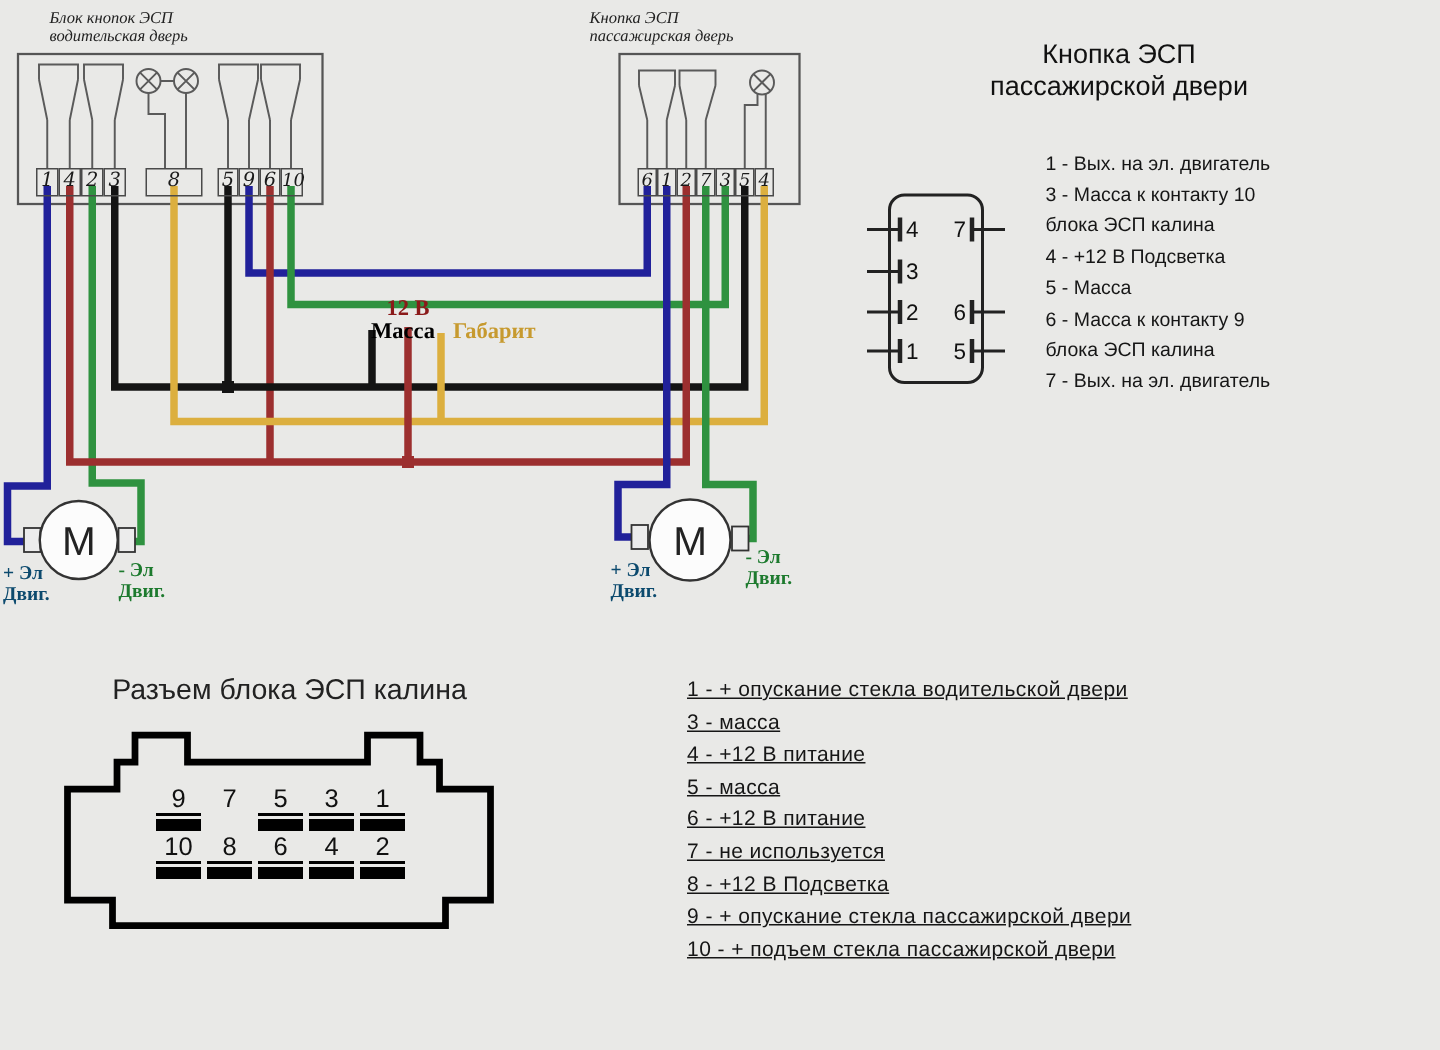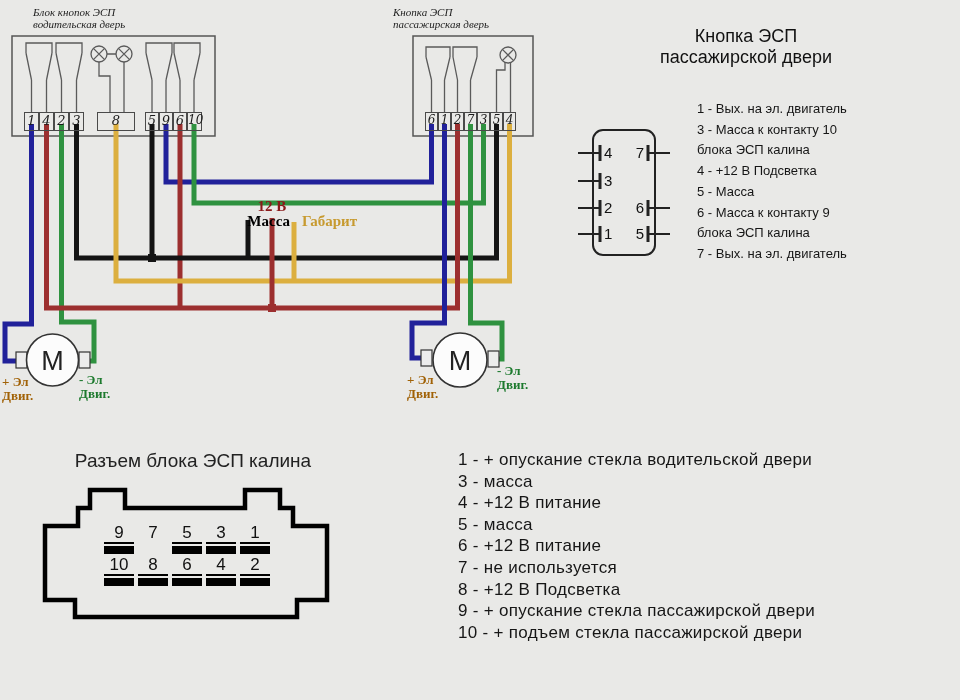--- a/index.html
+++ b/index.html
@@ -17,25 +17,25 @@
   .abs{position:absolute;}
   .blocktitle{font:italic 11px "Liberation Serif",serif;line-height:12px;text-align:left;color:#222;}
   .pincell{position:absolute;top:112px;height:19px;box-sizing:border-box;border:1px solid #4a4a4a;
            font:italic 13px "DejaVu Serif",serif;text-align:center;line-height:15px;color:#1a1a1a;}
   .pincell.narrow{font-size:12px;}
   .midlbl{font:bold 15px "Liberation Serif",serif;line-height:16px;white-space:nowrap;}
   .lbl-ground{color:#000;text-align:right;padding-left:44px;}
   .lbl-12v{color:#8b1a1a;text-align:center;}
   .lbl-gabarit{color:#c79a2f;}
   .mlabel{font:bold 13px "Liberation Serif",serif;line-height:13.5px;white-space:nowrap;}
-  .mlabel.blue{color:#a16207;}
+  .mlabel.blue{color:#0c4a6e;}
   .mlabel.green{color:#1d7a2e;}
   .rtitle{font-size:18px;line-height:21px;text-align:center;color:#111;}
   .rlist{font-size:13px;line-height:20.7px;color:#161616;white-space:nowrap;}
-  .klist{font-size:17px;line-height:21.6px;color:#161616;white-space:nowrap;letter-spacing:0.3px;}
+  .klist{font-size:14px;line-height:21.6px;color:#161616;white-space:nowrap;letter-spacing:0.3px;text-decoration:underline;}
   .ktitle{font-size:19px;text-align:center;color:#222;white-space:nowrap;}
   .kpin{position:absolute;width:32px;text-align:center;font-size:17px;color:#111;}
   .kpin .num{display:block;width:30px;margin:0 auto;border-bottom:2px solid #000;padding-bottom:1px;line-height:16px;}
   .kpin .bar{width:30px;height:8px;background:#000;margin:2px auto 0;}
   .kpin.unused .num{border-bottom:none;}
   svg text{font-family:"Liberation Sans",sans-serif;}
   .pin7num{font-size:15px;fill:#111;}
   .mletter{font-size:27px;fill:#222;}
 </style>
 </head>

